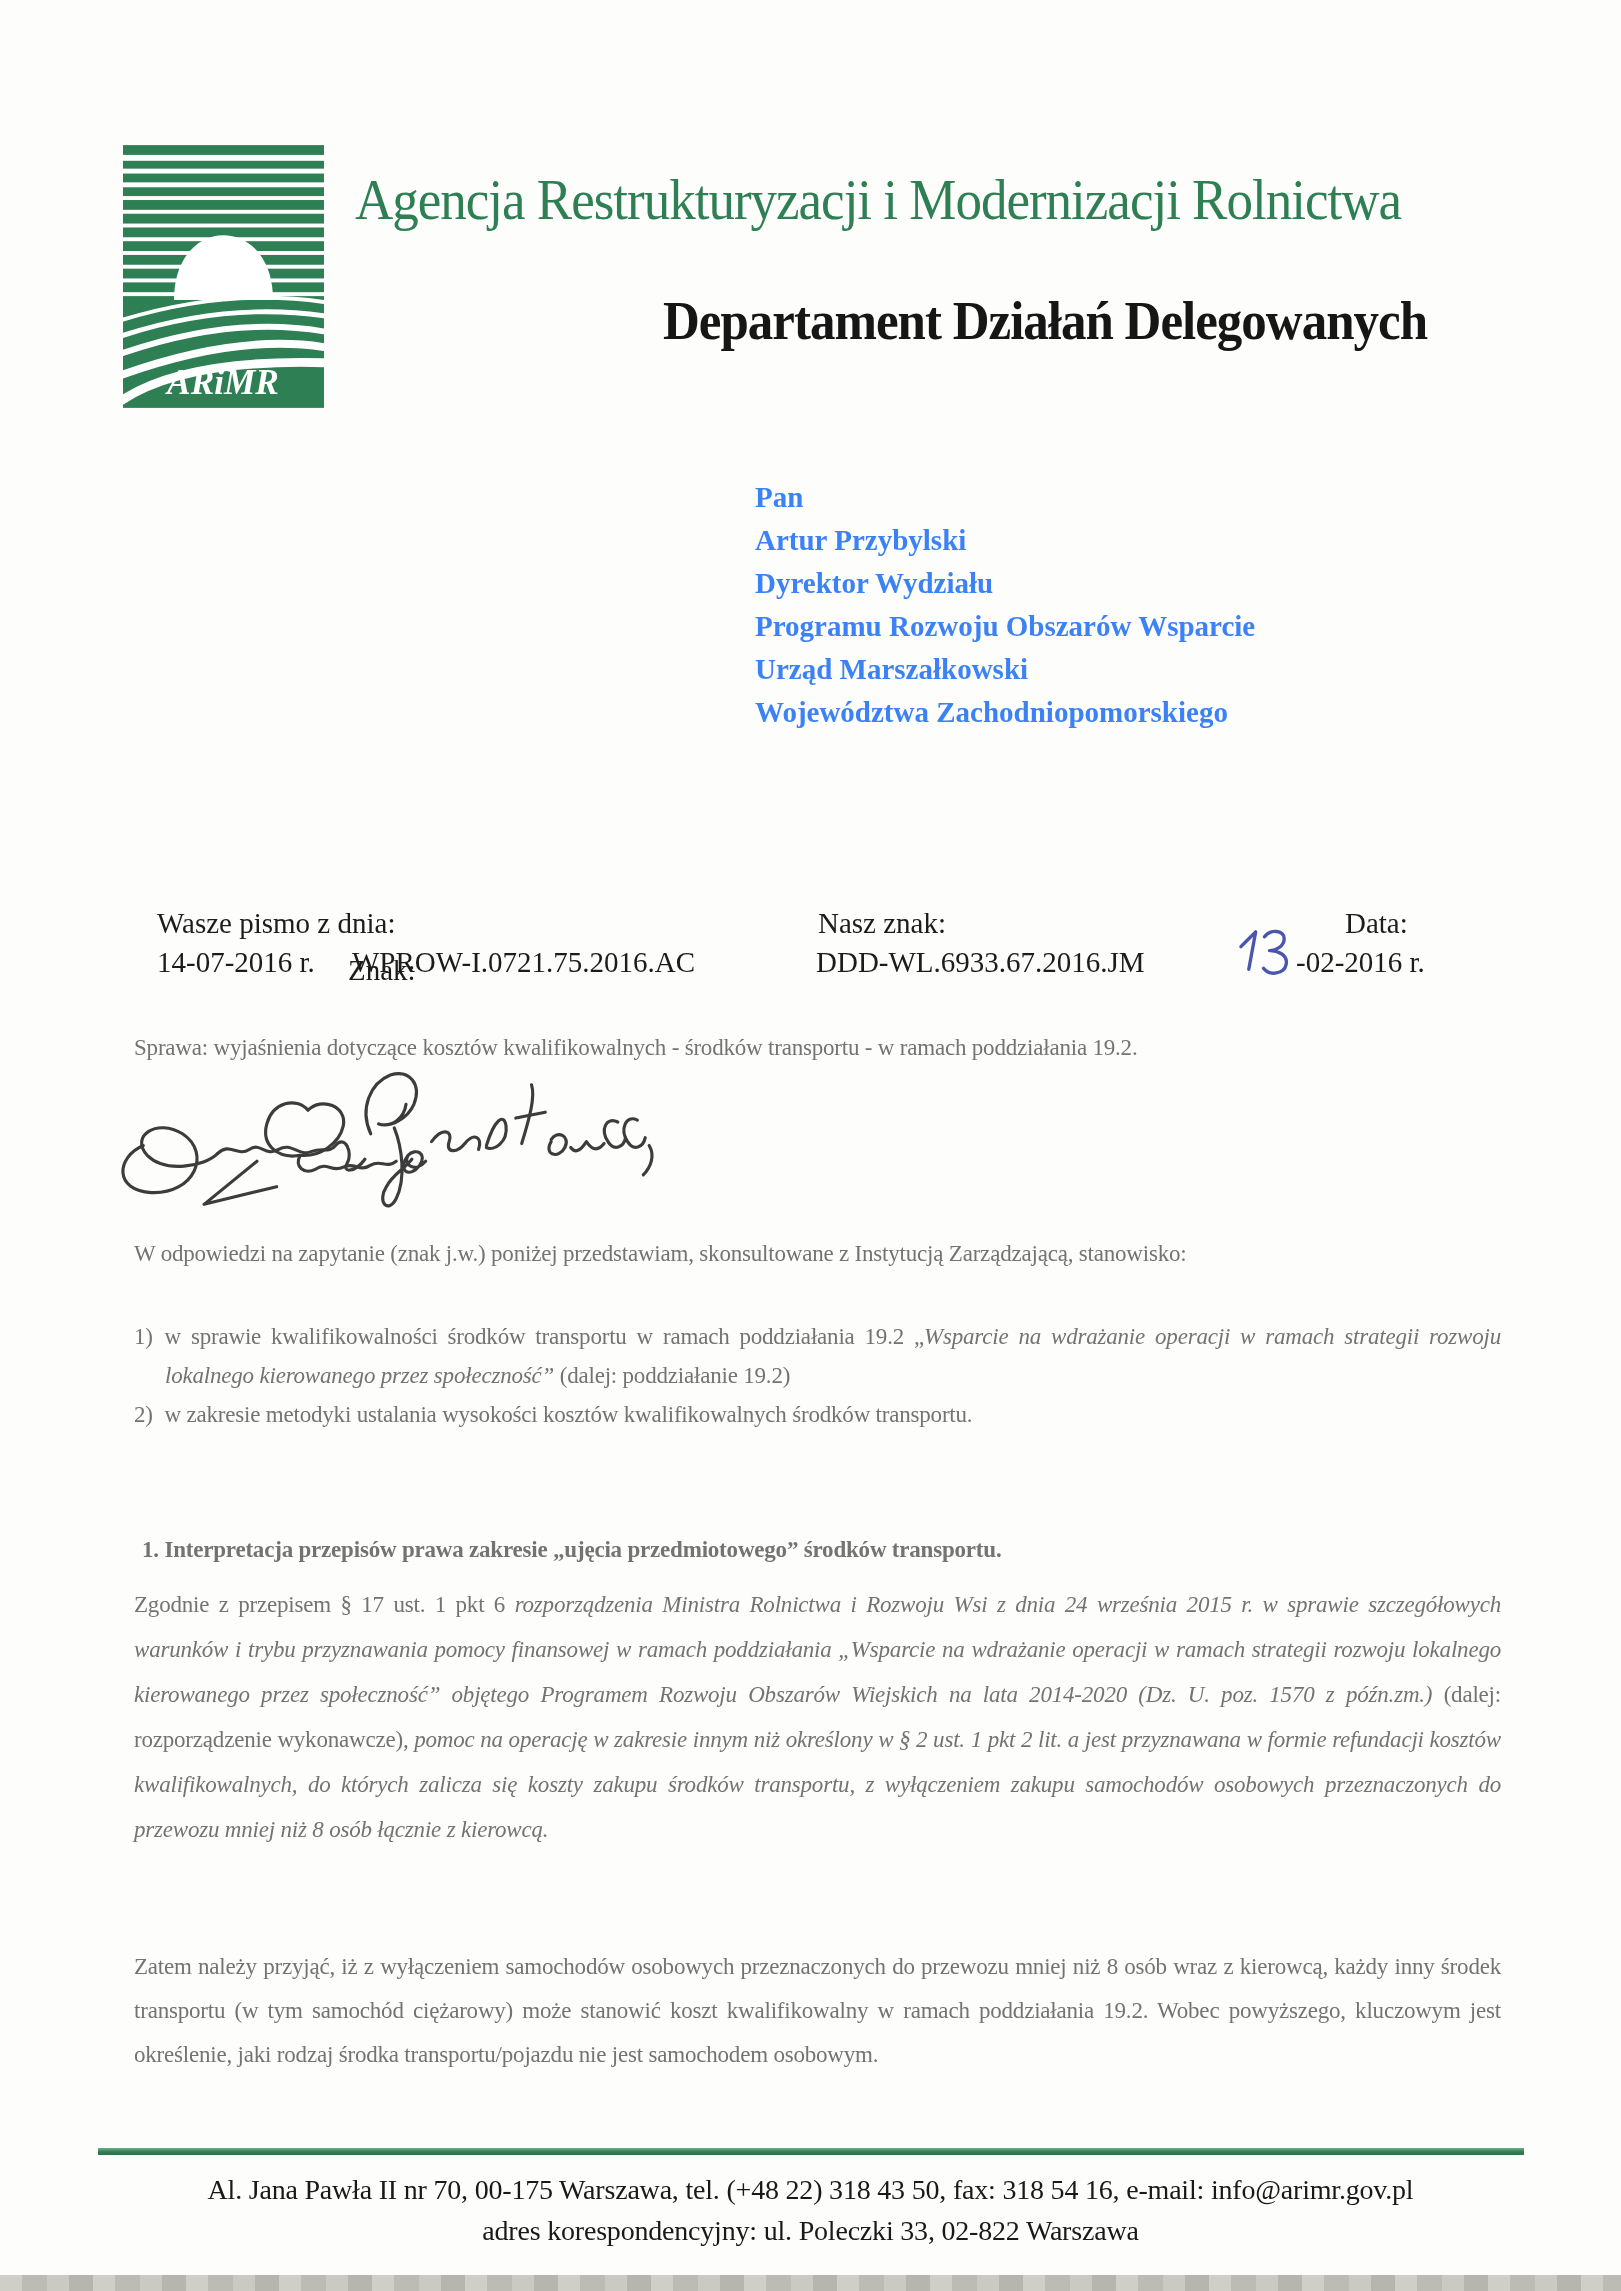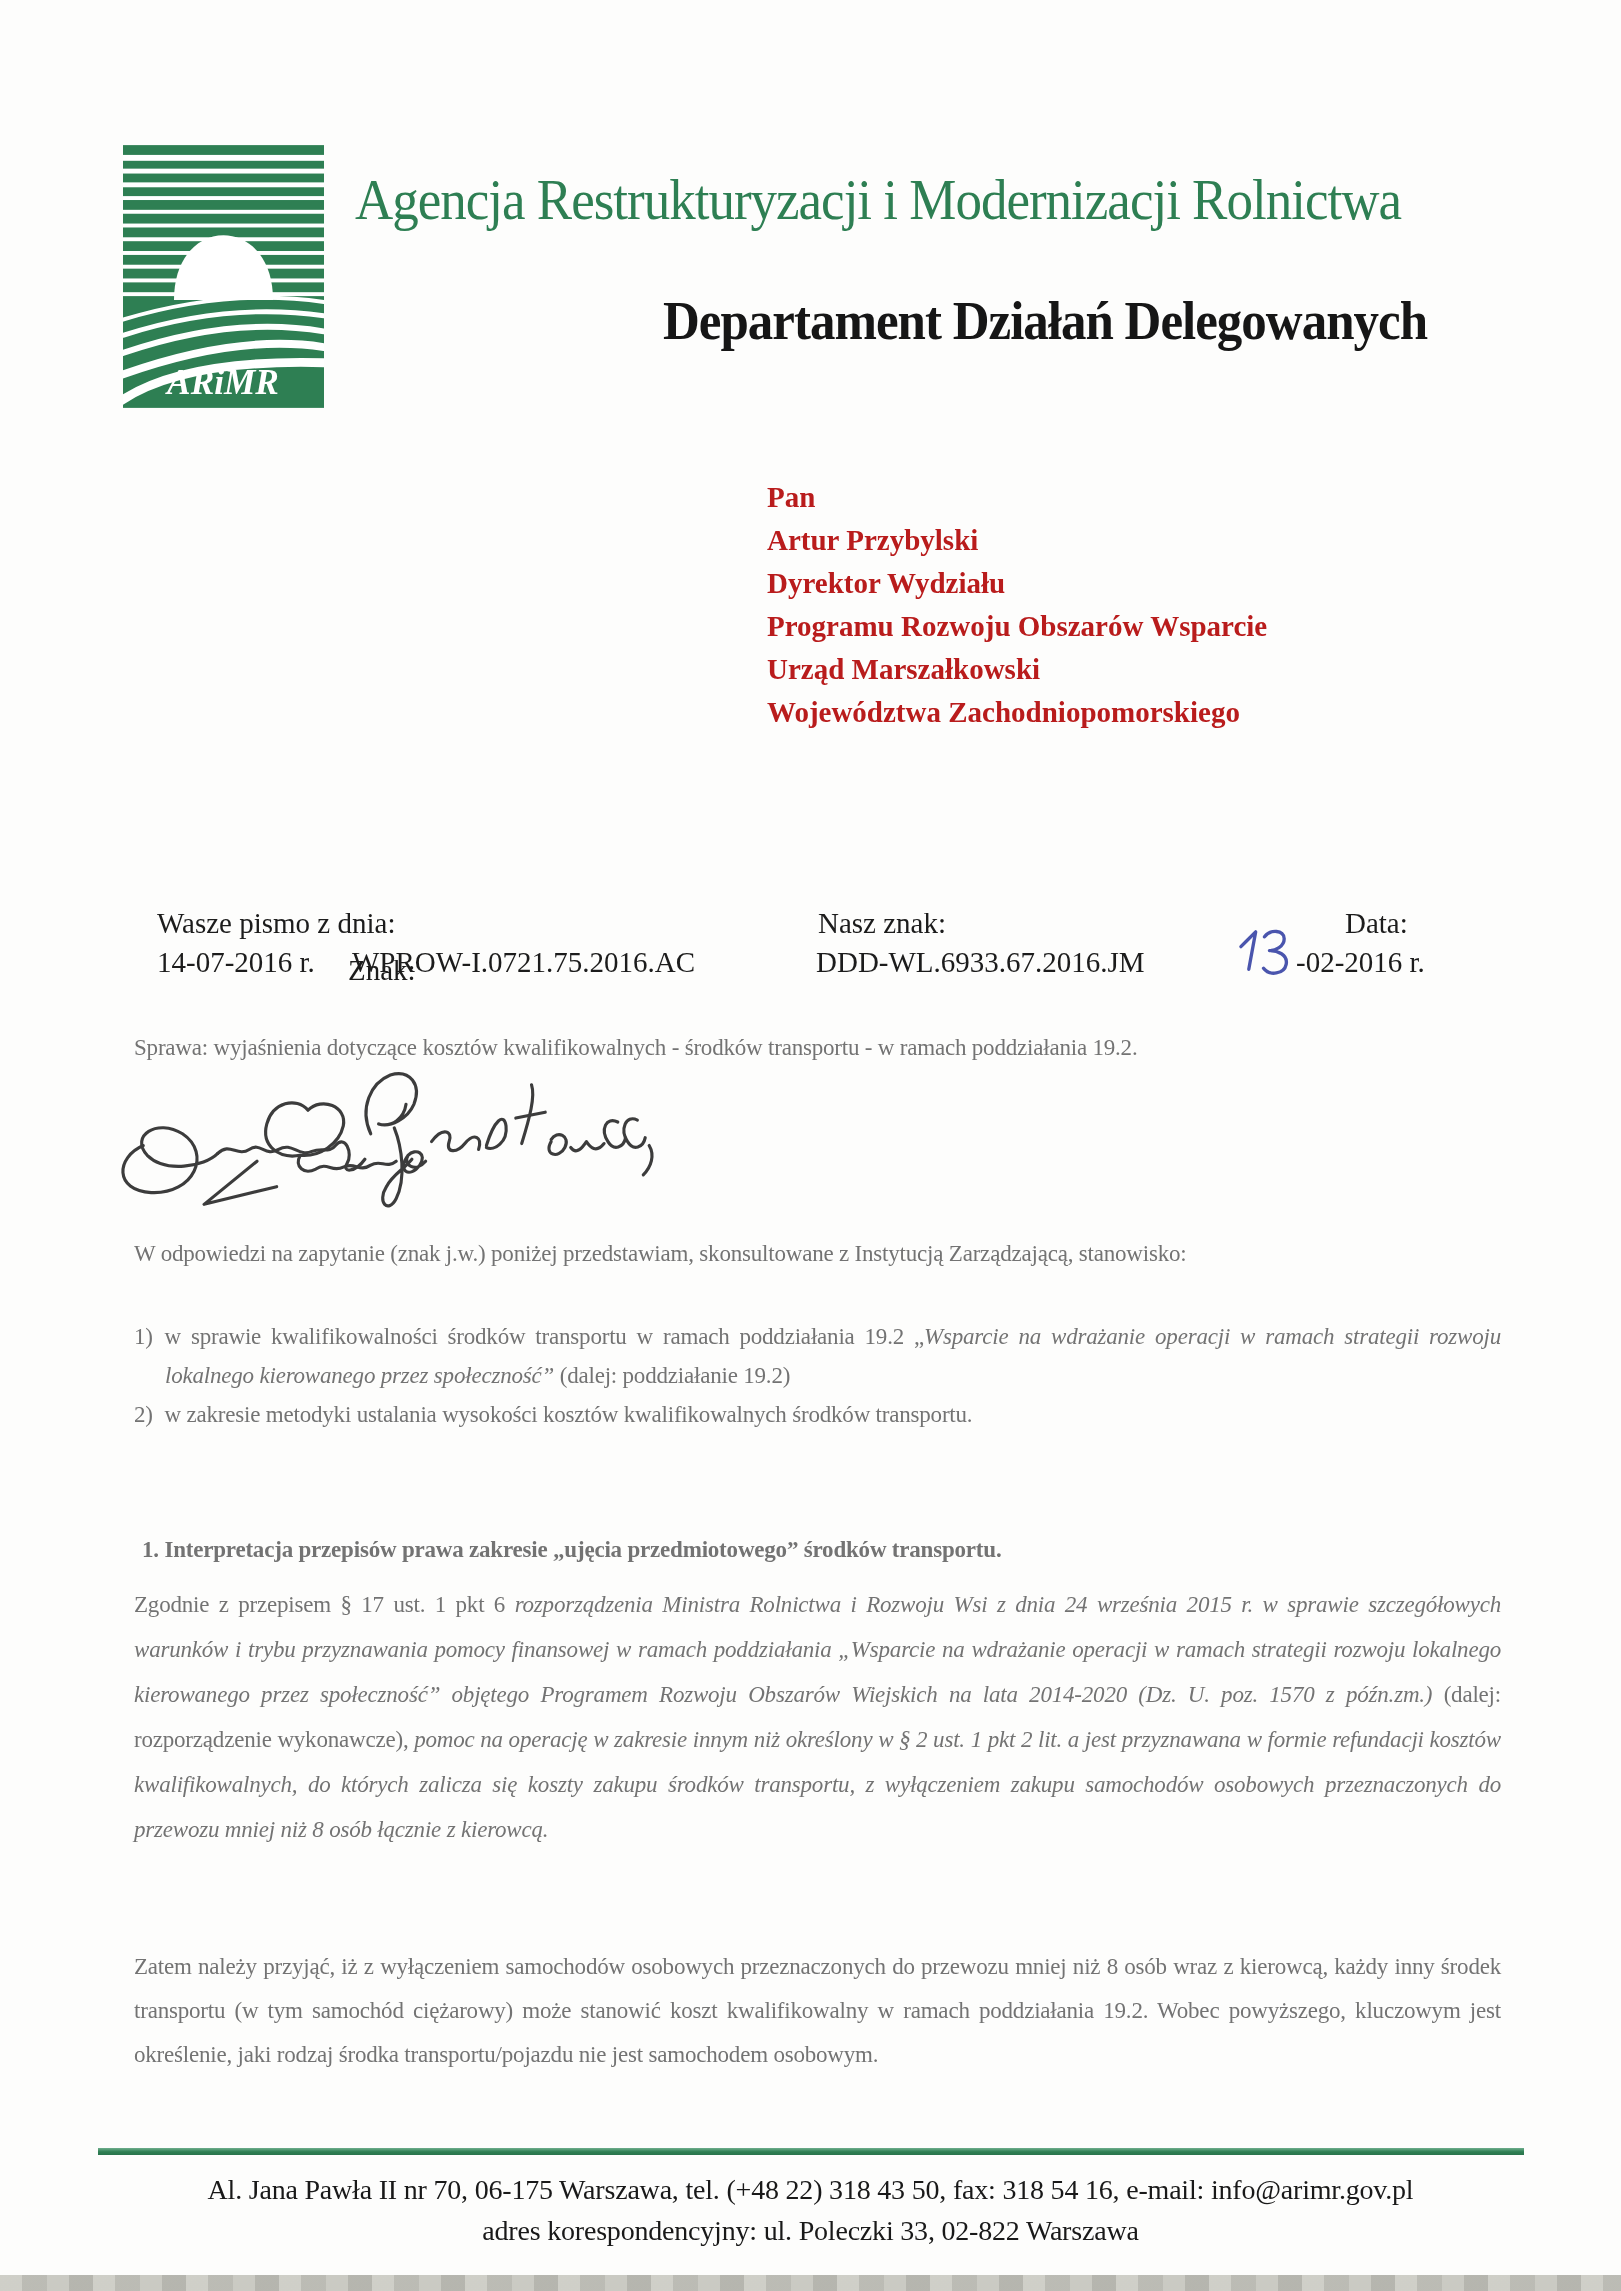--- a/index.html
+++ b/index.html
@@ -23,21 +23,21 @@
     transform:scaleY(1.08);transform-origin:left top;
   }
   .department{
     left:663px;top:290px;width:882px;
     font-size:51px;font-weight:600;letter-spacing:-1px;white-space:nowrap;
     color:#161616;
     transform:scaleY(1.06);transform-origin:left top;
   }
 
   
-  .recipient{left:755px;top:476px;font-size:29px;font-weight:700;line-height:43px;color:#b91c1c;margin-left:12px;}
+  .recipient{left:755px;top:476px;font-size:29px;font-weight:700;line-height:43px;color:#3b82f6;}
 
   
   .ref{font-size:29px;color:#1c1c1c;}
   .ref-label-1{left:157px;top:907px;}
   .ref-value-1{left:157px;top:946px;}
   .ref-label-2{left:348px;top:954px;}
   .ref-value-2{left:352px;top:946px;}
   .ref-label-3{left:818px;top:907px;}
   .ref-value-3{left:816px;top:946px;}
   .ref-label-4{left:1345px;top:907px;}
@@ -185,18 +185,18 @@
 
   <div class="abs par section-heading">1. Interpretacja przepisów prawa zakresie „ujęcia przedmiotowego” środków transportu.</div>
 
   <div class="abs par legal">
     <span>Zgodnie z przepisem § 17 ust. 1 pkt 6 </span><span class="it">rozporządzenia Ministra Rolnictwa i Rozwoju Wsi z dnia 24 września 2015 r. w sprawie szczegółowych warunków i trybu przyznawania pomocy finansowej w ramach poddziałania „Wsparcie na wdrażanie operacji w ramach strategii rozwoju lokalnego kierowanego przez społeczność” objętego Programem Rozwoju Obszarów Wiejskich na lata 2014-2020 (Dz. U. poz. 1570 z późn.zm.) </span><span>(dalej: rozporządzenie wykonawcze), </span><span class="it">pomoc na operację w zakresie innym niż określony w § 2 ust. 1 pkt 2 lit. a jest przyznawana w formie refundacji kosztów kwalifikowalnych, do których zalicza się koszty zakupu środków transportu, z wyłączeniem zakupu samochodów osobowych przeznaczonych do przewozu mniej niż 8 osób łącznie z kierowcą.</span>
   </div>
 
   <div class="abs par conclusion">Zatem należy przyjąć, iż z wyłączeniem samochodów osobowych przeznaczonych do przewozu mniej niż 8 osób wraz z kierowcą, każdy inny środek transportu (w tym samochód ciężarowy) może stanowić koszt kwalifikowalny w ramach poddziałania 19.2. Wobec powyższego, kluczowym jest określenie, jaki rodzaj środka transportu/pojazdu nie jest samochodem osobowym.</div>
 
   <div class="abs rule"></div>
-  <div class="abs footer-line footer-1">Al. Jana Pawła II nr 70, 06-175 Warszawa, tel. (+48 22) 318 43 50, fax: 318 54 16, e-mail: info@arimr.gov.pl</div>
+  <div class="abs footer-line footer-1">Al. Jana Pawła II nr 70, 00-175 Warszawa, tel. (+48 22) 318 43 50, fax: 318 54 16, e-mail: info@arimr.gov.pl</div>
   <div class="abs footer-line footer-2">adres korespondencyjny: ul. Poleczki 33, 02-822 Warszawa</div>
   <div class="abs scan-band"></div>
 
 </div>
 
 
 </body></html>

